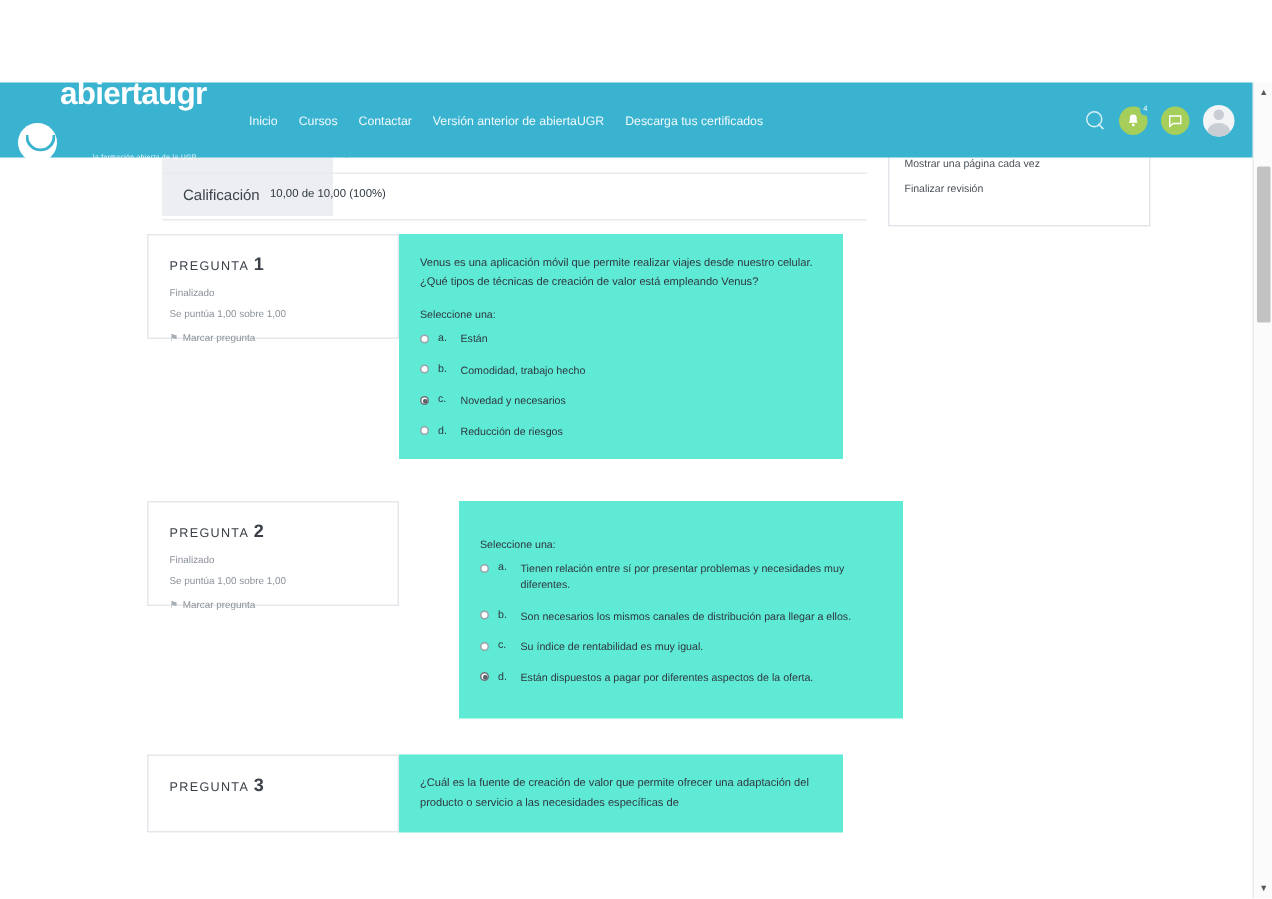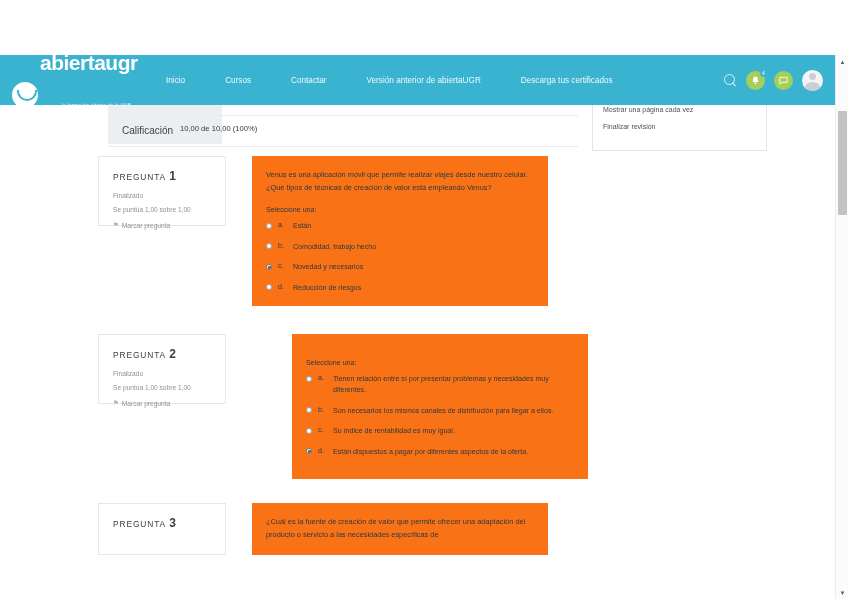--- a/index.html
+++ b/index.html
@@ -26,21 +26,21 @@
     border:2px solid #3ab3d0; border-top:none; border-radius:0 0 16px 16px;
   }
   .logo-mark::before{
     content:""; position:absolute; left:12px; top:18px; width:6px; height:9px;
     background:#fff; border-radius:2px; transform:rotate(-18deg);
   }
   .logo-text { display:flex; flex-direction:column; line-height:1;gap:28px; }
   .logo-word { font-size:21px; font-weight:bold; color:#fff; letter-spacing:-0.5px; }
   .logo-tag { font-size:4.4px; color:#ffffff; opacity:.92; letter-spacing:.3px; margin-top:2px; margin-left:22px; }
 
-  .main-nav { display:flex; align-items:center; gap:40px; margin-left:22px; }
+  .main-nav { display:flex; align-items:center; gap:14px; margin-left:22px; }
   .nav-item { font-size:8.2px; color:#eef9fc; white-space:nowrap; cursor:pointer; }
 
   .header-right { margin-left:auto; display:flex; align-items:center; gap:9px; margin-right:12px; }
   .hdr-search { width:14px; height:14px; position:relative; cursor:pointer; }
   .hdr-search::before{
     content:""; position:absolute; left:1px; top:1px; width:9px; height:9px;
     border:1.3px solid #d8f0f6; border-radius:50%;
   }
   .hdr-search::after{
     content:""; position:absolute; left:9px; top:9px; width:5px; height:1.3px;
@@ -97,32 +97,32 @@
   .side-panel {
     position:absolute; left:592px; top:98px; width:175px; height:53px;
     background:#fff; border:1px solid #e2e5ea;
     padding:7px 10px; display:flex; flex-direction:column; gap:9px;
   }
   .side-link { font-size:7px; color:#4a525a; cursor:pointer; line-height:1.2; }
 
   
   .q-block { position:absolute; left:98px; display:flex; }
   .q-info {
-    width:128px; background:#fff; border:1px solid #e4e7eb;
+    width:168px; background:#fff; border:1px solid #e4e7eb;
     padding:12px 13px 12px 14px;
   }
   .q-title { font-size:8.4px; color:#3a4149; letter-spacing:.9px; margin-bottom:9px; }
   .q-title .qnum { font-size:12px; font-weight:bold; letter-spacing:0; margin-left:3px; }
   .q-state { font-size:6.6px; color:#8b9199; margin-bottom:7px; }
   .q-score { font-size:6.6px; color:#8b9199; margin-bottom:8px; }
   .q-flag { font-size:6.6px; color:#8b9199; display:flex; align-items:center; gap:3px; cursor:pointer; }
   .flag-ico { font-size:6.5px; color:#a8aeb5; }
 
   .q-body {
-    width:296px; background:#f97316; margin-left:26px;
+    width:296px; background:#5eead4; 
     padding:13px 16px 14px 14px;
   }
   .q-text { font-size:7.4px; color:#2f3740; line-height:1.72; }
   .q-select-label { font-size:7.1px; color:#2f3740; margin-top:12px; margin-bottom:7px; }
   .opt { display:flex; align-items:flex-start; gap:6px; margin-bottom:9px; }
   .radio {
     width:6px; height:6px; border-radius:50%; border:1px solid #9aa2ab;
     background:#fff; flex:none; margin-top:1.5px; position:relative; cursor:pointer;
   }
   .radio.checked { border-color:#6d757d; }

